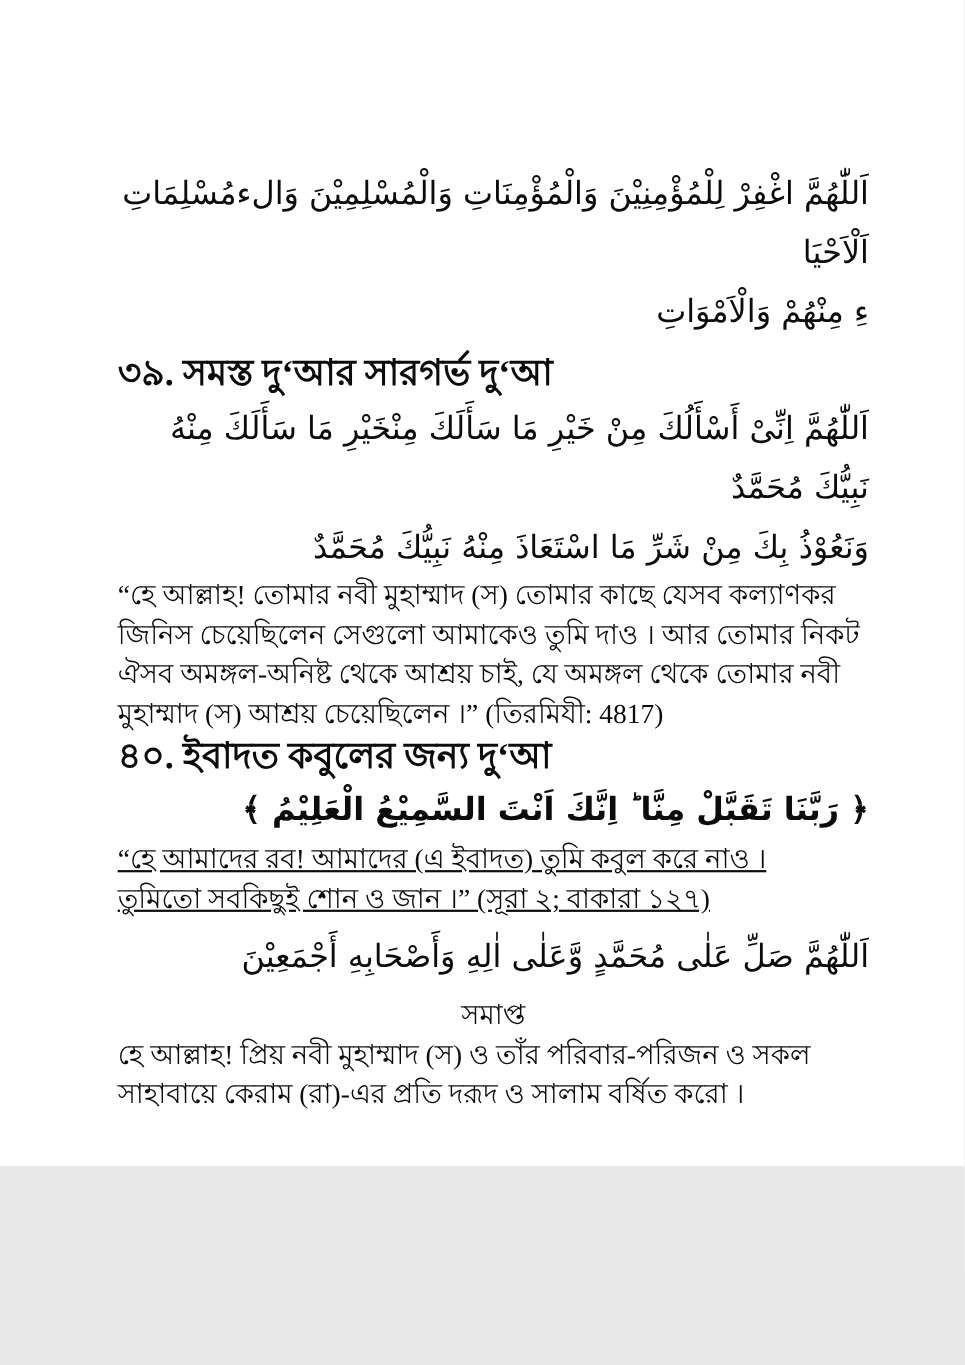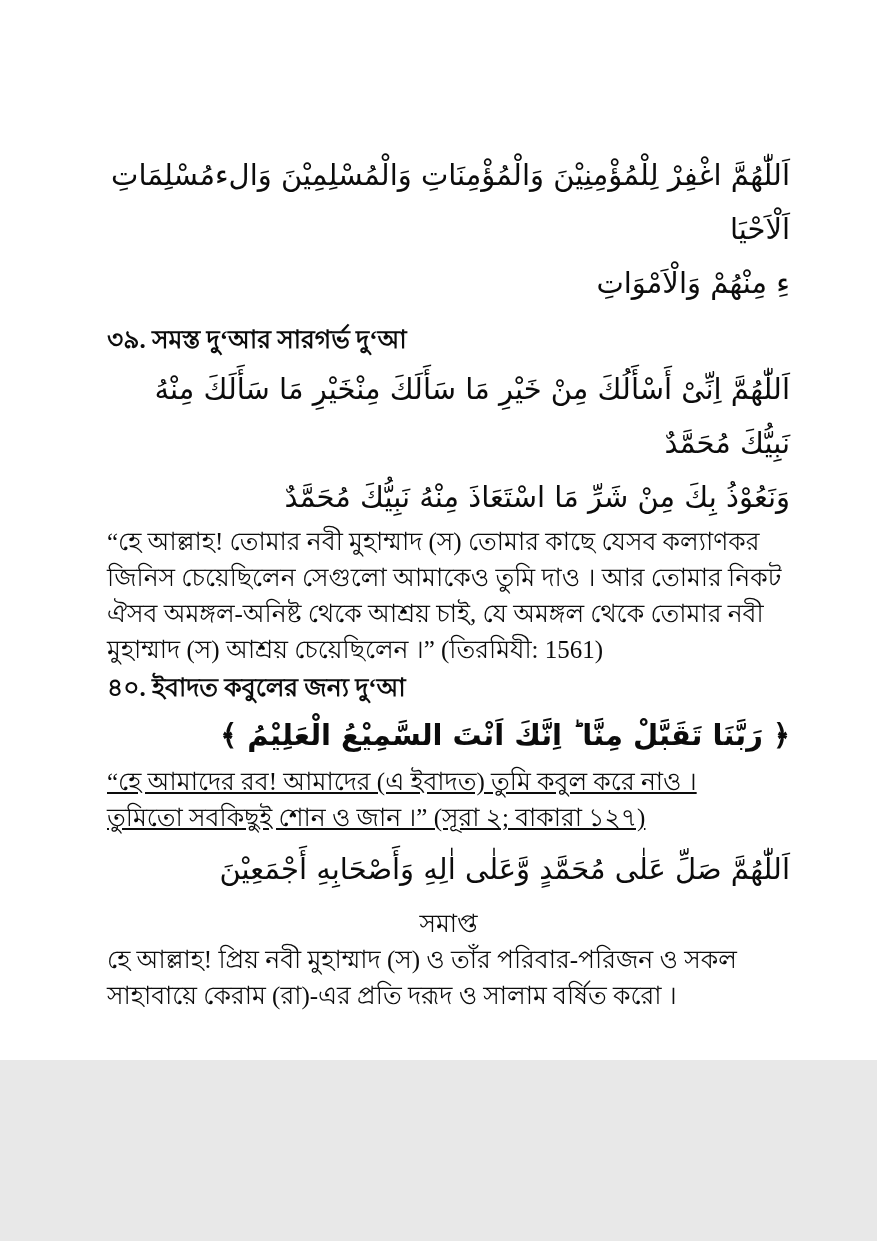--- a/index.html
+++ b/index.html
@@ -36,21 +36,21 @@
   
   .bn {
     font-family: "Liberation Serif", "DejaVu Serif", serif;
     font-size: 25px;
     line-height: 36px;
     white-space: pre-line;
     text-align: left;
   }
   .bn-heading {
     font-family: "Liberation Serif", "DejaVu Serif", serif;
-    font-size: 25px;
+    font-size: 33px;
     line-height: 36px;
     font-weight: 700;
     text-align: left;
   }
   .centered { text-align: center; }
   .underlined {
     text-decoration: underline;
     text-underline-offset: 6px;
     text-decoration-thickness: 2px;
   }
@@ -91,21 +91,21 @@
 
 
     <h2 class="bn-heading blk-s39-heading">৩৯. সমস্ত দু‘আর সারগর্ভ দু‘আ</h2>
 
     <div class="arabic ar-center blk-s39-arabic">اَللّٰهُمَّ اِنِّىْ أَسْأَلُكَ مِنْ خَيْرِ مَا سَأَلَكَ مِنْخَيْرِ مَا سَأَلَكَ مِنْهُ نَبِيُّكَ مُحَمَّدٌ
 وَنَعُوْذُ بِكَ مِنْ شَرِّ مَا اسْتَعَاذَ مِنْهُ نَبِيُّكَ مُحَمَّدٌ</div>
 
     <p class="bn blk-s39-translation">“হে আল্লাহ! তোমার নবী মুহাম্মাদ (স) তোমার কাছে যেসব কল্যাণকর
 জিনিস চেয়েছিলেন সেগুলো আমাকেও তুমি দাও । আর তোমার নিকট
 ঐসব অমঙ্গল-অনিষ্ট থেকে আশ্রয় চাই, যে অমঙ্গল থেকে তোমার নবী
-মুহাম্মাদ (স) আশ্রয় চেয়েছিলেন ।” (তিরমিযী: 1561)</p>
+মুহাম্মাদ (স) আশ্রয় চেয়েছিলেন ।” (তিরমিযী: 4817)</p>
 
     <h2 class="bn-heading blk-s40-heading">৪০. ইবাদত কবুলের জন্য দু‘আ</h2>
 
     <div class="arabic ar-center blk-s40-arabic">﴿ رَبَّنَا تَقَبَّلْ مِنَّا ؕ اِنَّكَ اَنْتَ السَّمِيْعُ الْعَلِيْمُ ﴾</div>
 
     <p class="bn blk-s40-translation">“হে আমাদের রব! আমাদের (এ ইবাদত) তুমি কবুল করে নাও ।
 তুমিতো সবকিছুই শোন ও জান ।” (সূরা ২; বাকারা ১২৭)</p>
 
 
     <div class="arabic ar-center blk-durood-arabic">اَللّٰهُمَّ صَلِّ عَلٰى مُحَمَّدٍ وَّعَلٰى اٰلِهِ وَأَصْحَابِهِ أَجْمَعِيْنَ</div>

